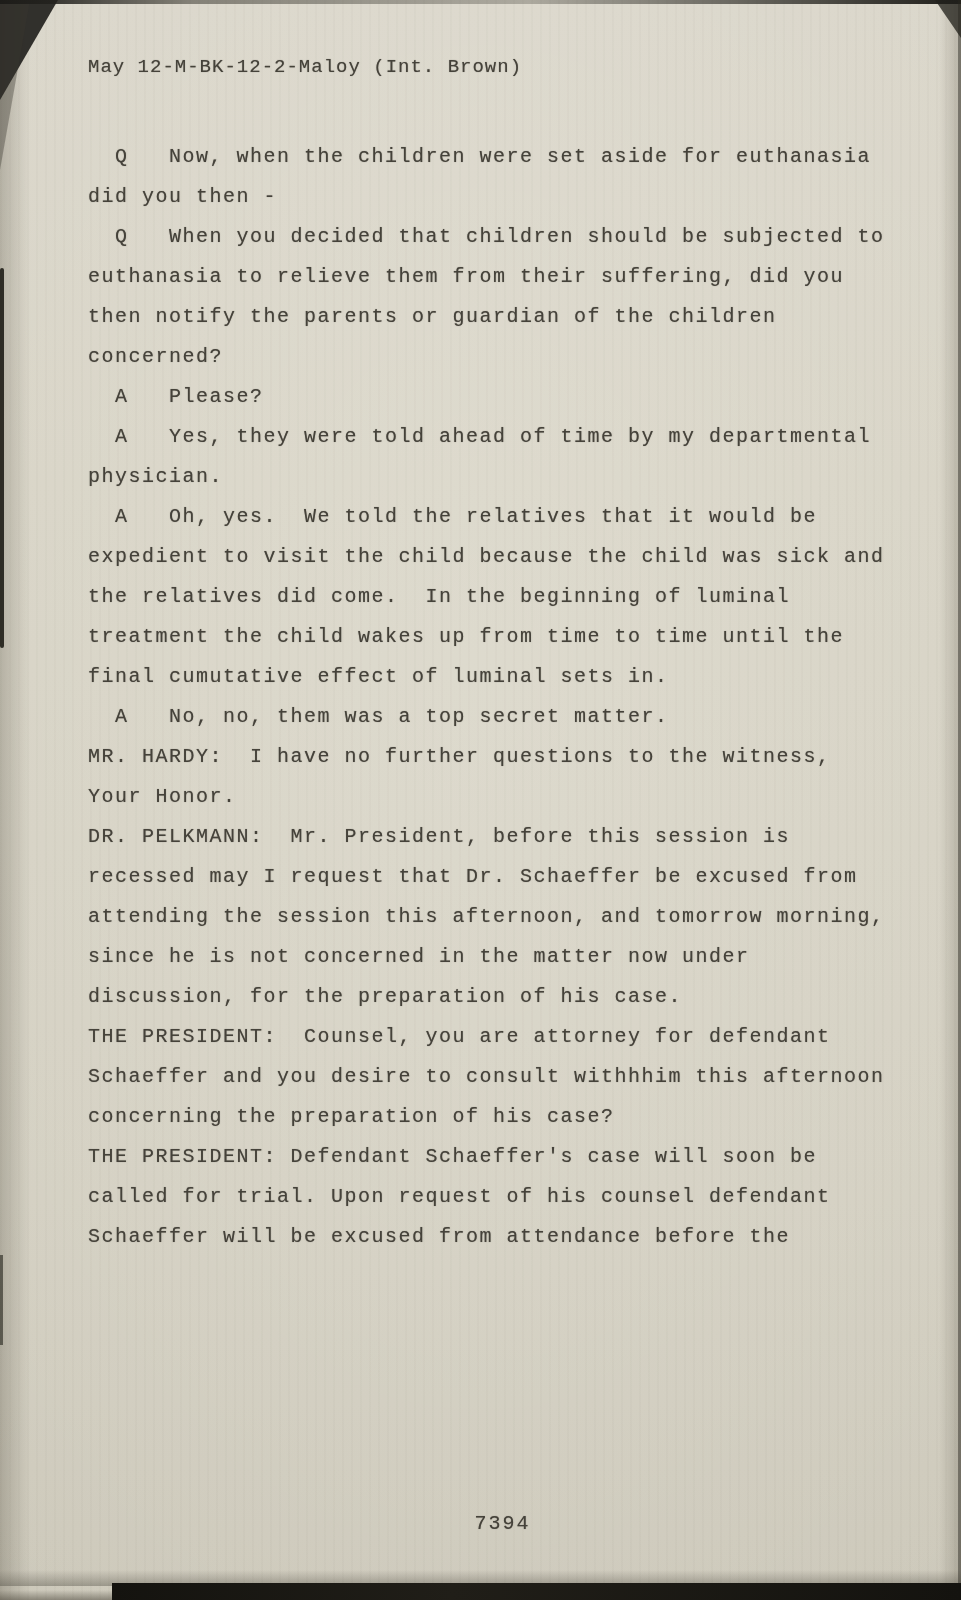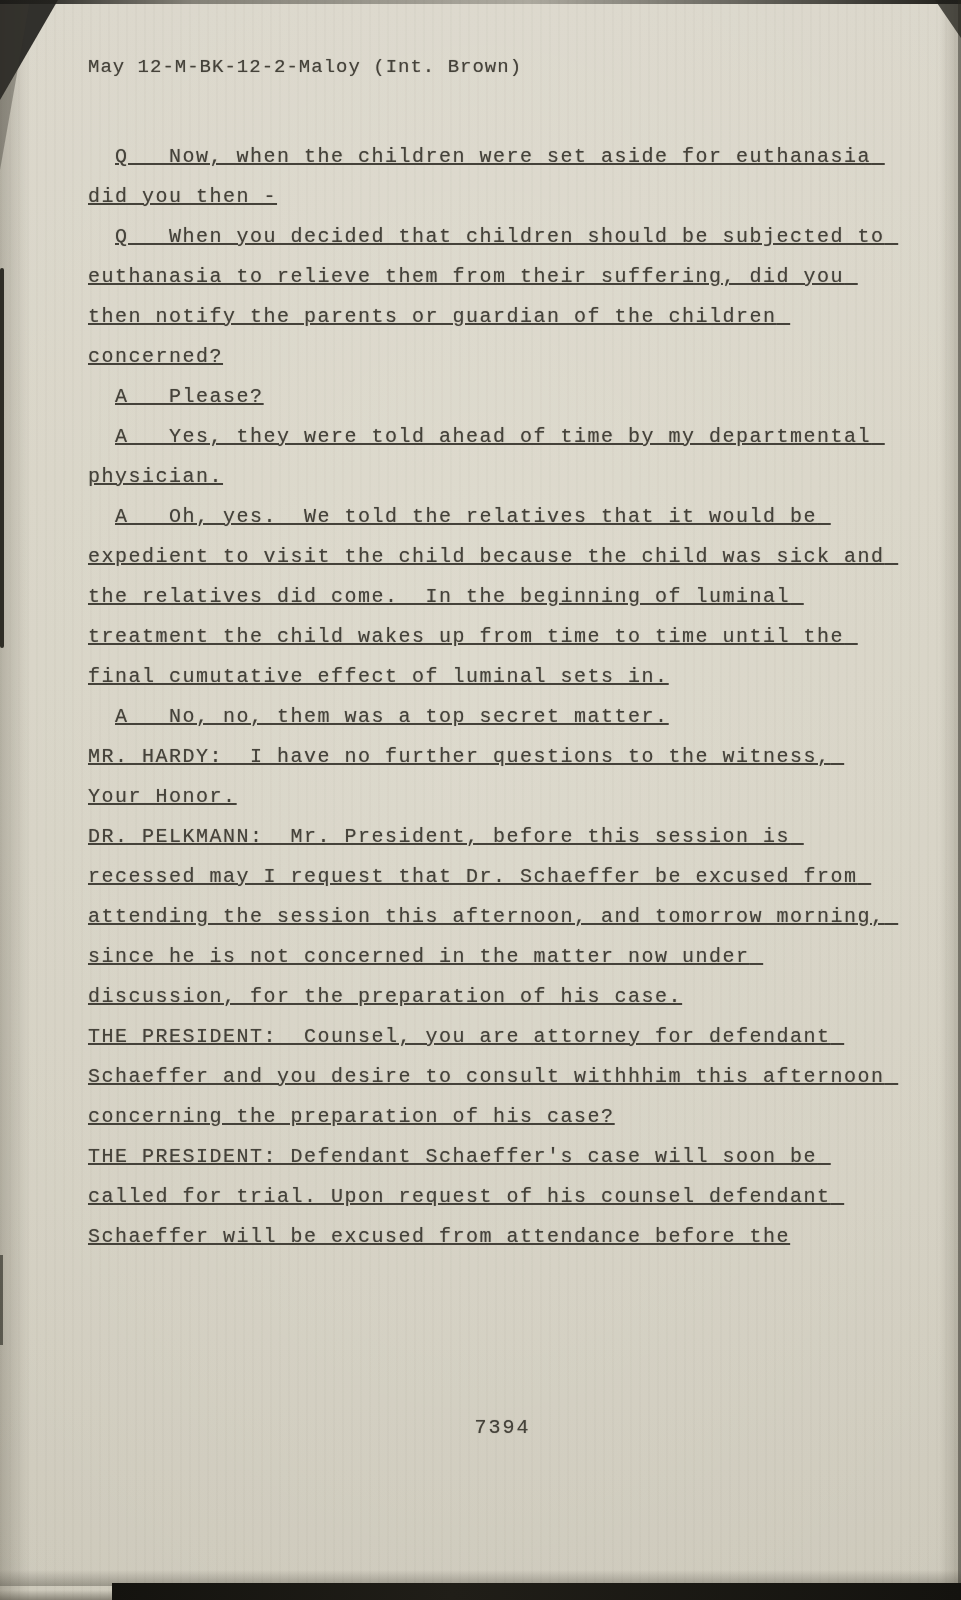--- a/index.html
+++ b/index.html
@@ -25,25 +25,24 @@
     text-shadow: 0 0 1px rgba(69,66,58,0.55);
   }
   .hdr { font-size: 19px; line-height: 31px; letter-spacing: 1px; }
   .body-text { margin-top: 54px; }
   .body-text p {
     margin: 0;
     font-size: 20px;
     line-height: 40px;
     letter-spacing: 1.5px;
     white-space: pre-wrap;
-    text-decoration: underline;
   }
   .body-text p.qa { text-indent: 27px; }
   .page-number {
-    position: absolute; left: 0; top: 1416px; width: 961px;
+    position: absolute; left: 0; top: 1512px; width: 961px;
     text-align: center; font-size: 20px; letter-spacing: 2px;
     color: #45423a; text-shadow: 0 0 1px rgba(69,66,58,0.55); padding-left: 44px;
   }
   
   .artifact { position: absolute; pointer-events: none; }
   .corner-tl  { left: 0; top: 0; width: 58px; height: 100px; background: #23221e; clip-path: polygon(0 0,100% 0,0 100%); opacity: .92; }
   .corner-tl2 { left: 0; top: 0; width: 30px; height: 170px; background: #3a382f; clip-path: polygon(0 0,100% 0,0 100%); opacity: .38; }
   .corner-tr  { right: 0; top: 0; width: 26px; height: 38px; background: #2a2923; clip-path: polygon(0 0,100% 0,100% 100%); opacity: .8; }
   .edge-top   { left: 0; top: 0; width: 100%; height: 4px;
                 background: linear-gradient(90deg,#1d1c19 0%,rgba(60,58,50,.55) 20%,rgba(60,58,50,.30) 55%,#201f1b 100%); }

